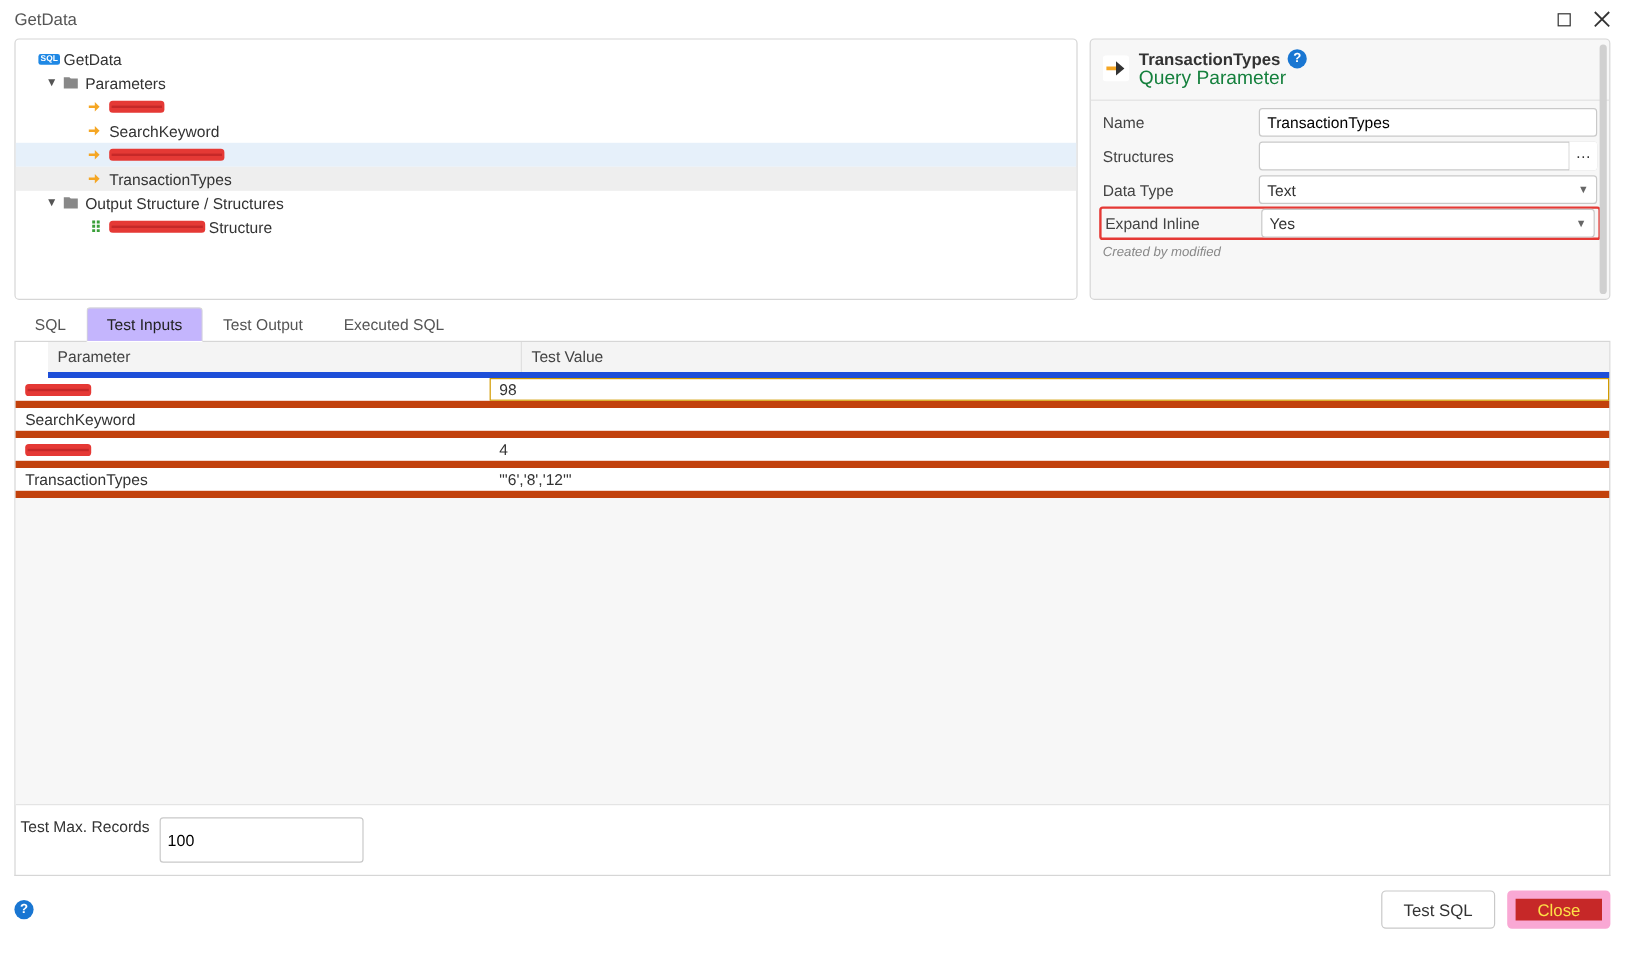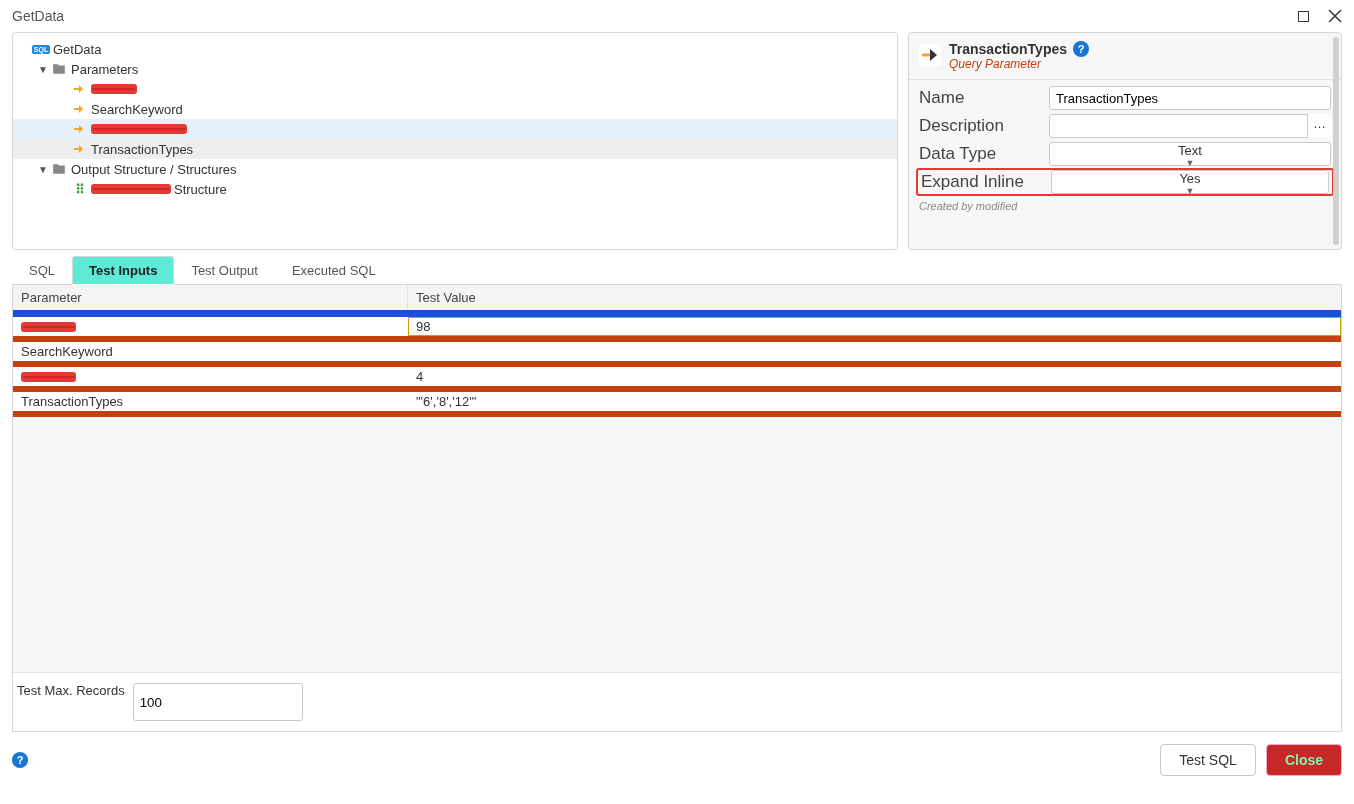--- a/index.html
+++ b/index.html
@@ -27,60 +27,60 @@
 .struct-icon { color:#3a9f3a; font-weight:bold; font-size:13px; letter-spacing:-2px; }
 .redact { display:inline-block; height:10px; background:#e53935; border-radius:3px; position:relative; }
 .redact::after { content:""; position:absolute; left:2px; right:2px; top:4px; height:2px; background:#c62828; }
 
 
 .props-panel { width: 434px; border: 1px solid #d6d6d6; border-radius: 4px; background: #f7f7f7; position: relative; }
 .props-scroll { position:absolute; right:2px; top:4px; bottom:4px; width:6px; background:#d0d0d0; border-radius:3px; }
 .props-header { display:flex; align-items:center; gap:8px; padding:8px 10px; border-bottom:1px solid #e2e2e2; }
 .props-header-icon svg { width:22px; height:22px; }
 .props-header-text .t { font-weight:600; font-size:14px; }
-.props-header-text .s { font-size:12px; color:#c2410c;font-style:italic; }
+.props-header-text .s { font-size:16px; color:#15803d; }
 .info-badge { width:16px; height:16px; background:#1976d2; color:#fff; border-radius:50%; font-size:11px; font-weight:bold; display:flex; align-items:center; justify-content:center; }
 .prop-rows { padding: 4px 10px 2px 10px; }
 .prop-row { display:flex; align-items:center; height:28px; }
 .prop-row.highlight-red { border:2.5px solid #e53935; border-radius:3px; margin:0 -3px; padding:0 3px; }
-.prop-label { width:130px; color:#444; font-size:17px; }
+.prop-label { width:130px; color:#444; font-size:13px; }
 .prop-input { flex:1; display:flex; align-items:center; }
 .prop-input input, .prop-input .select-box { width:100%; height:24px; border:1px solid #c9c9c9; border-radius:3px; padding:0 6px; font-size:13px; background:#fff; }
-.select-box { display:flex; align-items:center; justify-content:space-between;flex-direction:column; }
+.select-box { display:flex; align-items:center; justify-content:space-between; }
 .select-box .caret { font-size:9px; color:#666; }
 .desc-ellipsis { width:24px; text-align:center; border-left:1px solid #c9c9c9; height:24px; line-height:20px; margin-left:-24px; background:#fff; border-radius:0 3px 3px 0; cursor:pointer; }
 .meta-line { font-size:11px; font-style:italic; color:#888; padding:2px 10px; }
 
 
 .tabs-area { padding: 6px 12px 0 12px; }
 .tabs-bar { display:flex; border-bottom:1px solid #d6d6d6; }
 .tab { padding:6px 16px; font-size:13px; color:#555; border:1px solid transparent; border-bottom:none; cursor:pointer; }
-.tab.active { border:1px solid #d6d6d6; border-bottom:1px solid #fff; margin-bottom:-1px; background:#5eead4; border-radius:3px 3px 0 0; color:#222;font-weight:bold; }
+.tab.active { border:1px solid #d6d6d6; border-bottom:1px solid #fff; margin-bottom:-1px; background:#c4b5fd; border-radius:3px 3px 0 0; color:#222; }
 
 
 .grid { border:1px solid #d6d6d6; border-top:none; }
-.grid-head { display:flex; background:#f4f4f4; border-bottom:7px solid #1d4ed8; }
+.grid-head { display:flex; background:#f4f4f4; border-bottom:5px solid #1d4ed8;margin-left:27px; }
 .gh-cell { padding:5px 8px; font-size:13px; color:#444; }
 .gh-param { width:395px; border-right:1px solid #e0e0e0; }
 .gh-value { flex:1; }
 .grid-body .grow { display:flex; border-bottom:6px solid #c2410c; height:25px; align-items:center; }
 .gb-param { width:395px; padding:0 8px; display:flex; align-items:center; }
 .gb-value { flex:1; padding:0 8px; display:flex; align-items:center; height:100%; }
 .gb-value.editing { outline:1.5px solid #d29b00; outline-offset:-1px; background:#fff; }
 .grid-empty { background:#f7f7f7; height:256px; border-bottom:1px solid #e4e4e4; }
 
 
 .records-row { display:flex; gap:8px; padding:10px 4px; }
 .records-row input { width:170px; height:26px; border:1px solid #c9c9c9; border-radius:3px; padding:18px 6px; }
 .button-row { display:flex; align-items:center; justify-content:space-between; padding:12px 12px 10px 12px; }
 .help-badge { width:16px; height:16px; background:#1976d2; color:#fff; border-radius:50%; font-size:11px; font-weight:bold; display:flex; align-items:center; justify-content:center; cursor:pointer; }
 .btns { display:flex; gap:10px; }
 .btn { height:32px; padding:0 18px; font-size:14px; border-radius:4px; cursor:pointer; display:flex; align-items:center; }
 .btn-secondary { background:#fff; border:1px solid #c9c9c9; color:#333; }
-.btn-primary { background:#c62828; border:1px solid #f9a8d4; color:#86efac; font-weight:700; }
+.btn-primary { background:#c62828; border:7px solid #f9a8d4; color:#fde047; font-weight:400; }
 
 .indent-1 { padding-left: 6px; }
 .indent-2 { padding-left: 24px; }
 .indent-3 { padding-left: 44px; }
 </style>
 </head>
 <body>
 
 <div class="titlebar">
   <div class="titlebar-title">GetData</div>
@@ -191,21 +191,21 @@
       </div>
     </div>
     <div class="prop-rows">
       <div class="prop-row">
         <div class="prop-label">Name</div>
         <div class="prop-input">
             <input value="TransactionTypes" style="">
           </div>
       </div>
       <div class="prop-row">
-        <div class="prop-label">Description</div>
+        <div class="prop-label">Structures</div>
         <div class="prop-input" style="position:relative">
           <input value="" style="">
           <span class="desc-ellipsis">…</span>
         </div>
       </div>
       <div class="prop-row">
         <div class="prop-label">Data Type</div>
         <div class="prop-input">
           <div class="select-box">
             <span>Text</span>

